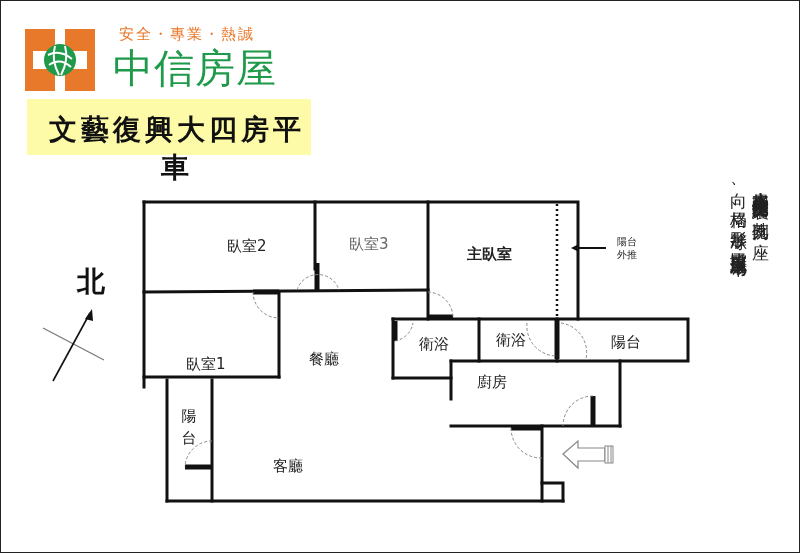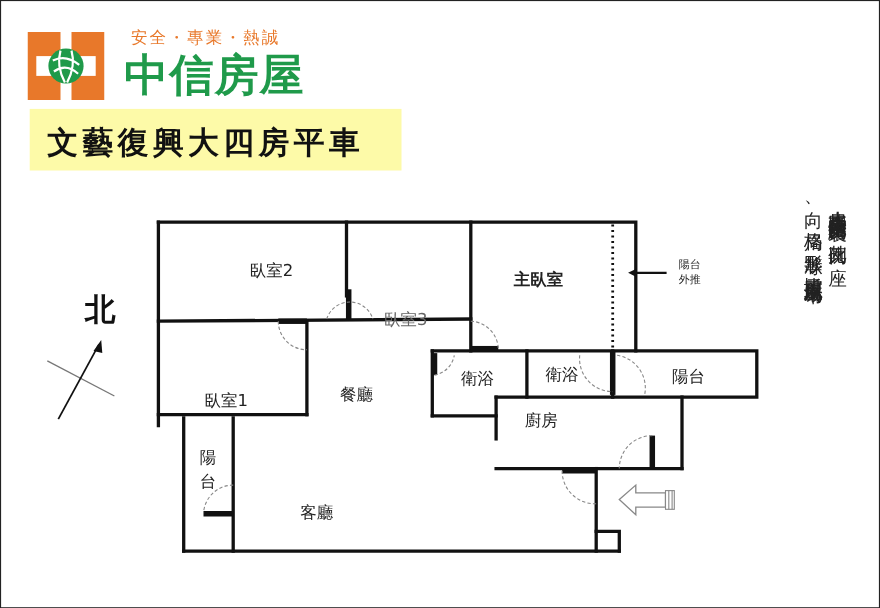--- a/index.html
+++ b/index.html
@@ -1,20 +1,20 @@
 <!DOCTYPE html>
 <html><head>
 <meta charset="utf-8">
 <style>
   html,body{margin:0;padding:0;background:#fff;}
   #frame{position:relative;width:798px;height:551px;border:1px solid #222;background:#fff;overflow:hidden;font-family:"DejaVu Sans",sans-serif;text-align:center;}
   .logo-box{position:absolute;left:24px;top:28px;width:70px;height:62px;}
   .slogan{position:absolute;left:118px;top:24px;font-size:15px;color:#e8782a;letter-spacing:2px;}
-  .brand{position:absolute;left:112px;top:40px;font-size:40px;font-weight:bold;color:#1f9a4a;letter-spacing:1px;}
-  .title-box{position:absolute;left:26px;top:98px;width:326px;height:56px;background:#fdfaa8;padding-left:12px;}
+  .brand{position:absolute;left:112px;top:40px;font-size:40px;font-weight:normal;color:#1f9a4a;letter-spacing:1px;}
+  .title-box{position:absolute;left:26px;top:98px;width:284px;height:56px;background:#fdfaa8;}
   .title-text{position:absolute;left:16px;top:12px;font-size:28px;font-weight:bold;color:#111;letter-spacing:4px;font-family:"DejaVu Serif",serif;}
   .label{position:absolute;font-size:15px;color:#222;white-space:nowrap;}
   .small{font-size:10px;line-height:13px;}
   .vert{position:absolute;writing-mode:vertical-rl;font-size:17px;line-height:20px;color:#222;letter-spacing:1px;}
   .north{position:absolute;left:76px;top:262px;font-size:28px;font-weight:bold;color:#111;}
   svg{position:absolute;left:0;top:0;}
 </style>
 </head>
 <body>
 
@@ -104,21 +104,21 @@
   </svg>
 
   <svg width="798" height="551">
     <polygon points="562,453 577,440 577,447 604,447 604,460 577,460 577,467" fill="#fff" stroke="#888" stroke-width="1.2"></polygon>
     <rect x="604" y="445" width="8" height="17" fill="#fff" stroke="#888" stroke-width="1"></rect>
     <line x1="607" y1="445" x2="607" y2="462" stroke="#888" stroke-width="1"></line>
     <line x1="610" y1="445" x2="610" y2="462" stroke="#888" stroke-width="1"></line>
   </svg>
 
   <div class="label" style="left:206px;top:236px;margin-left:20px;">臥室2</div>
-  <div class="label" style="left:348px;top:234px;color:#666;margin-top:46px;">臥室3</div>
+  <div class="label" style="left:348px;top:234px;color:#666;">臥室3</div>
   <div class="label" style="left:466px;top:244px;font-weight:bold;">主臥室</div>
   <div class="label" style="left:185px;top:326px;margin-top:28px;">臥室1</div>
   <div class="label" style="left:308px;top:349px;">餐廳</div>
   <div class="label" style="left:418px;top:334px;">衛浴</div>
   <div class="label" style="left:495px;top:330px;">衛浴</div>
   <div class="label" style="left:610px;top:332px;">陽台</div>
   <div class="label" style="left:476px;top:372px;">廚房</div>
   <div class="label" style="left:180px;top:404px;width:16px;white-space:normal;line-height:22px;">陽台</div>
   <div class="label" style="left:272px;top:456px;">客廳</div>
 

